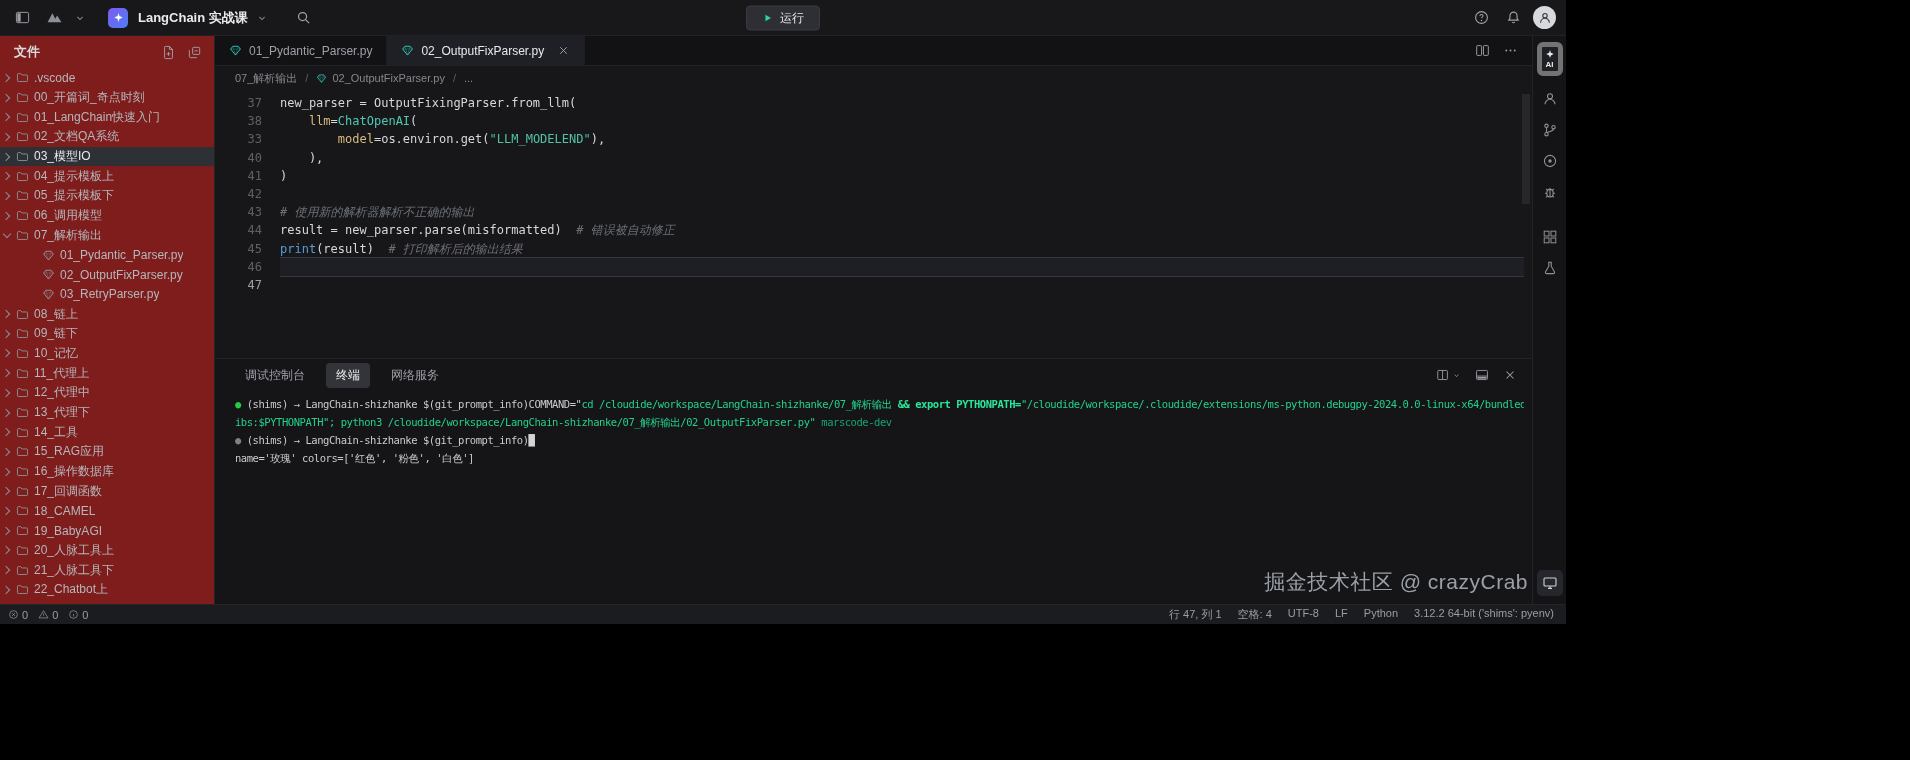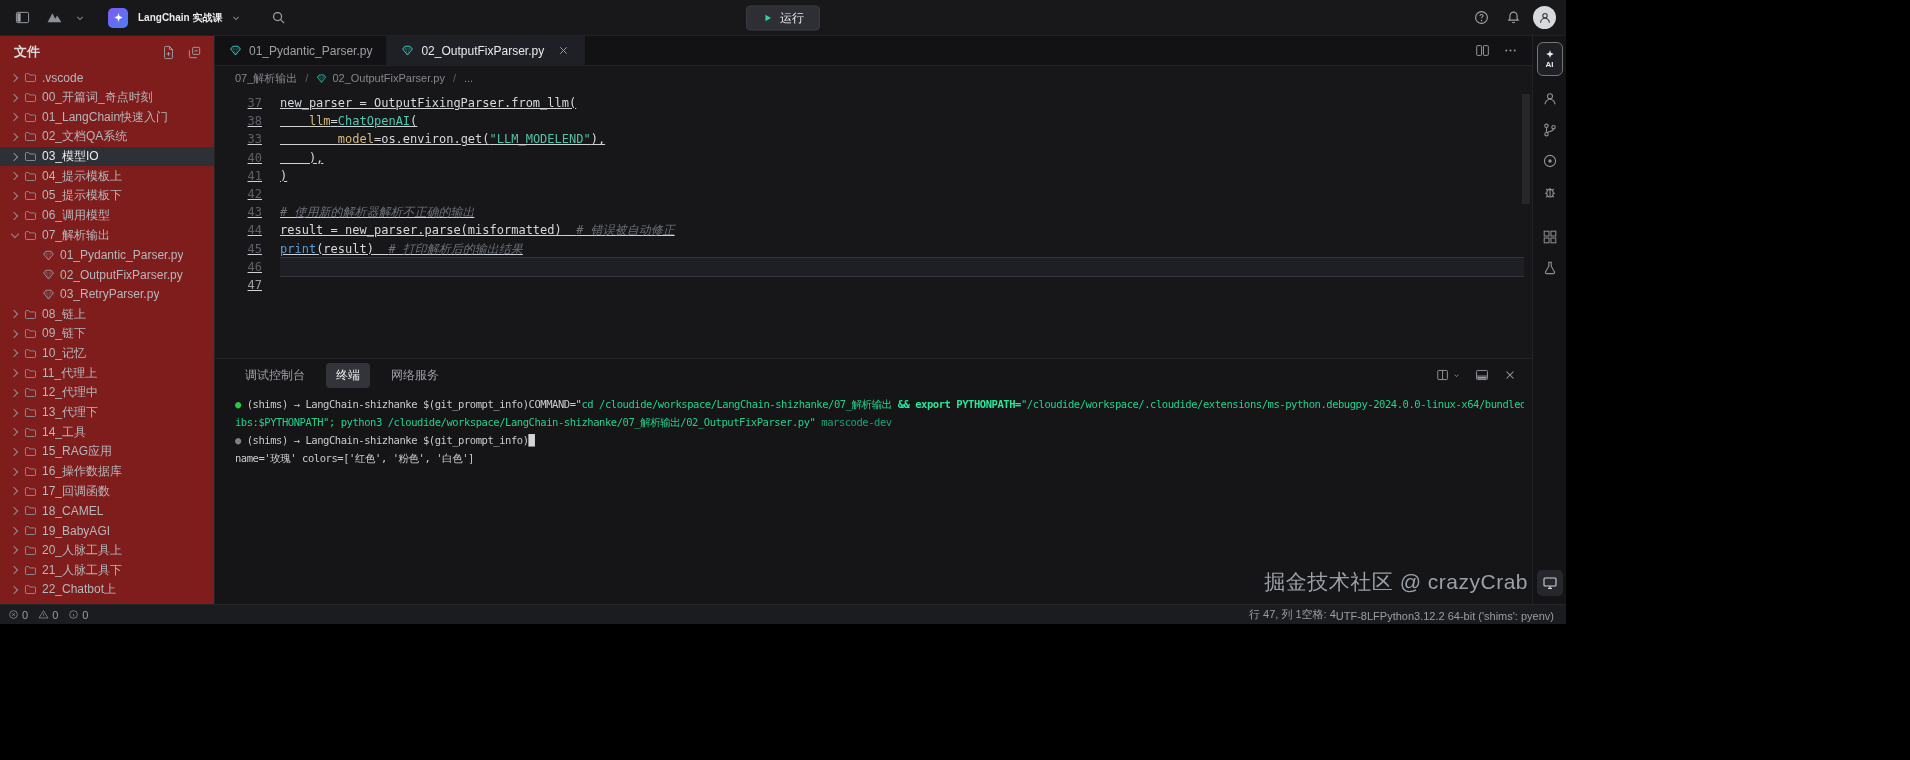--- a/index.html
+++ b/index.html
@@ -16,39 +16,39 @@
   .tb-btn{width:24px;height:24px;display:inline-flex;align-items:center;justify-content:center;color:#9ea1a7;border-radius:4px;cursor:pointer;}
   .tb-btn svg{width:15px;height:15px;}
   .tb-logo{color:#8d9096;width:24px;height:24px;display:inline-flex;align-items:center;justify-content:center;}
   .tb-logo svg{width:17px;height:17px;}
   .tb-chev{color:#84878d;width:14px;display:inline-flex;}
   .tb-chev svg{width:12px;height:12px;}
   .project-badge{width:20px;height:20px;border-radius:5px;margin-left:12px;flex:none;
     background:linear-gradient(135deg,var(--badge-start,#7b5cf0),var(--badge-end,#4f7df5));
     display:inline-flex;align-items:center;justify-content:center;color:#fff;}
   .project-badge svg{width:11px;height:11px;}
-  .project-name{color:#e9eaec;font-size:10px;font-weight:bold;margin-left:2px;white-space:nowrap;}
+  .project-name{color:#e9eaec;font-size:13px;font-weight:bold;margin-left:2px;white-space:nowrap;}
   .run-button{position:absolute;left:50%;top:50%;transform:translate(-50%,-50%);background:#2e2f34;border:1px solid #3a3b41;
     border-radius:4px;height:25px;display:flex;align-items:center;gap:7px;padding:0 15px;font-size:12px;color:#e8e9eb;cursor:pointer;}
   .run-button .icon{color:var(--run-play,#2dd4a0);}
   .run-button svg{width:11px;height:11px;}
   .tb-right{margin-left:auto;display:flex;align-items:center;gap:8px;}
   .avatar{width:23px;height:23px;border-radius:50%;background:#d7d9dc;color:#3a3b3e;display:inline-flex;align-items:center;justify-content:center;cursor:pointer;}
   .avatar svg{width:14px;height:14px;}
 
   
   .main{display:flex;height:568px;}
 
   
   .explorer{width:215px;background:#7f1d1d;border-right:1px solid #232327;display:flex;flex-direction:column;flex:none;}
   .explorer-head{height:32px;display:flex;align-items:center;justify-content:space-between;padding:0 8px 0 14px;flex:none;}
   .explorer-title{font-size:13px;font-weight:bold;color:#d7d9dc;}
   .eh-actions{display:flex;gap:2px;}
   .file-tree{flex:1;overflow:hidden;font-size:12px;color:#b4b7bb;}
-  .tree-row{height:19.7px;display:flex;align-items:center;padding-left:8px;cursor:pointer;white-space:nowrap;}
+  .tree-row{height:19.7px;display:flex;align-items:center;cursor:pointer;white-space:nowrap;}
   .tree-row.selected{background:var(--selection-bg,#2d3136);color:#e8e9ea;}
   .chev{width:14px;height:14px;display:inline-flex;align-items:center;justify-content:center;flex:none;}
   .chev::before{content:"";width:5px;height:5px;border-right:1.2px solid #8b8e94;border-bottom:1.2px solid #8b8e94;transform:rotate(-45deg);margin-left:-2px;}
   .chev.open::before{transform:rotate(45deg);margin-left:0;margin-top:-2px;}
   .chev.hidden::before{display:none;}
   .tree-row .icon{margin:0 5px 0 2px;color:#8f939a;flex:none;}
   .tree-row .icon svg{width:13px;height:13px;}
   .tree-label{overflow:hidden;text-overflow:ellipsis;}
 
   
@@ -60,21 +60,21 @@
   .tab-close{margin-left:6px;color:#9da0a6;cursor:pointer;}
   .tab-close svg{width:11px;height:11px;}
   .tab-actions{margin-left:auto;display:flex;align-items:center;gap:4px;padding-right:10px;}
   .breadcrumb{height:24px;display:flex;align-items:center;gap:8px;padding:0 20px;font-size:11px;color:#84878d;flex:none;}
   .bc-item{display:inline-flex;align-items:center;gap:5px;cursor:pointer;}
   .bc-item .icon svg{width:11px;height:11px;}
   .bc-sep{color:#5b5e64;}
 
   
   .editor{flex:1;display:flex;position:relative;overflow:hidden;padding-top:4px;
-    font-family:"DejaVu Sans Mono","Liberation Mono",monospace;font-size:12px;line-height:18.2px;text-decoration:underline;}
+    font-family:"DejaVu Sans Mono","Liberation Mono",monospace;font-size:12px;line-height:18.2px;}
   .gutter{width:47px;text-align:right;color:#5d6167;flex:none;}
   .lnum{height:18.2px;}
   .lnum.cur{color:#9da0a6;}
   .code-col{flex:1;margin-left:18px;position:relative;min-width:0;}
   .cline{height:18.2px;white-space:pre;color:#d5d7da;cursor:text;}
   .cline.current{background:#1e1f24;box-shadow:0 -1px 0 #36373d,0 1px 0 #36373d;margin-right:8px;}
   .tk-fg{color:#d5d7da;} .tk-kw{color:#d7ba7d;} .tk-cls{color:#4ec9b0;text-align:right;}
   .tk-str{color:#54c0a4;} .tk-fn{color:#569cd6;} .tk-cmt{color:#6b7077;font-style:italic;}
   .editor-scrollbar{position:absolute;right:2px;top:4px;width:8px;height:110px;background:rgba(255,255,255,.07);}
 
@@ -94,36 +94,36 @@
   .t-tfg{color:#c9cbce;}
   .t-tgreen{color:var(--terminal-green,#23d18b);}
   .t-tgreenb{color:#29e699;font-weight:bold;}
   .t-tdim{color:#14a56f;}
   .t-tdot{color:#27c93f;}
   .t-tdot2{color:#7d8187;}
   .t-tcursor{color:#d2d4d7;letter-spacing:0;}
 
   
   .activitybar{width:34px;border-left:1px solid #232327;background:#141417;display:flex;flex-direction:column;align-items:center;padding:6px 0;position:relative;flex:none;}
-  .ai-badge{width:26px;height:34px;border-radius:6px;background:#1f2025;border:1px solid #737373;display:flex;flex-direction:column;
+  .ai-badge{width:26px;height:34px;border-radius:6px;background:#1f2025;border:5px solid #737373;display:flex;flex-direction:column;
     align-items:center;justify-content:center;gap:1px;color:#e8e9eb;margin-bottom:10px;cursor:pointer;}
   .ai-badge svg{width:10px;height:10px;}
   .ai-badge-label{font-size:8px;font-weight:bold;}
   .ab-btn{width:26px;height:26px;display:flex;align-items:center;justify-content:center;color:#8e9197;margin-bottom:5px;cursor:pointer;border-radius:5px;}
   .ab-btn svg{width:16px;height:16px;}
   .ab-gap{height:14px;flex:none;}
   .ab-bottom{position:absolute;bottom:8px;left:50%;transform:translateX(-50%);}
   .ab-bottom .ab-btn{background:#26272c;color:#d0d2d5;margin:0;}
 
   
   .statusbar{height:20px;background:#1b1c20;border-top:1px solid #242529;display:flex;align-items:center;font-size:11px;color:#9a9da3;padding:0 12px 0 8px;}
   .sb-left{display:flex;align-items:center;gap:10px;}
   .sb-item{display:inline-flex;align-items:center;gap:3px;cursor:pointer;white-space:nowrap;}
   .sb-ic svg{width:11px;height:11px;}
-  .sb-right{margin-left:auto;display:flex;align-items:flex-end;}
+  .sb-right{margin-left:auto;display:flex;align-items:flex-start;gap:16px;}
 
   .watermark{position:absolute;right:38px;bottom:28px;font-size:21px;color:#9aa0a8;letter-spacing:.5px;z-index:20;margin-left:43px;}
 </style>
 </head>
 <body>
 
 <div class="window">
 
   <header class="titlebar">
     <div class="tb-left">

